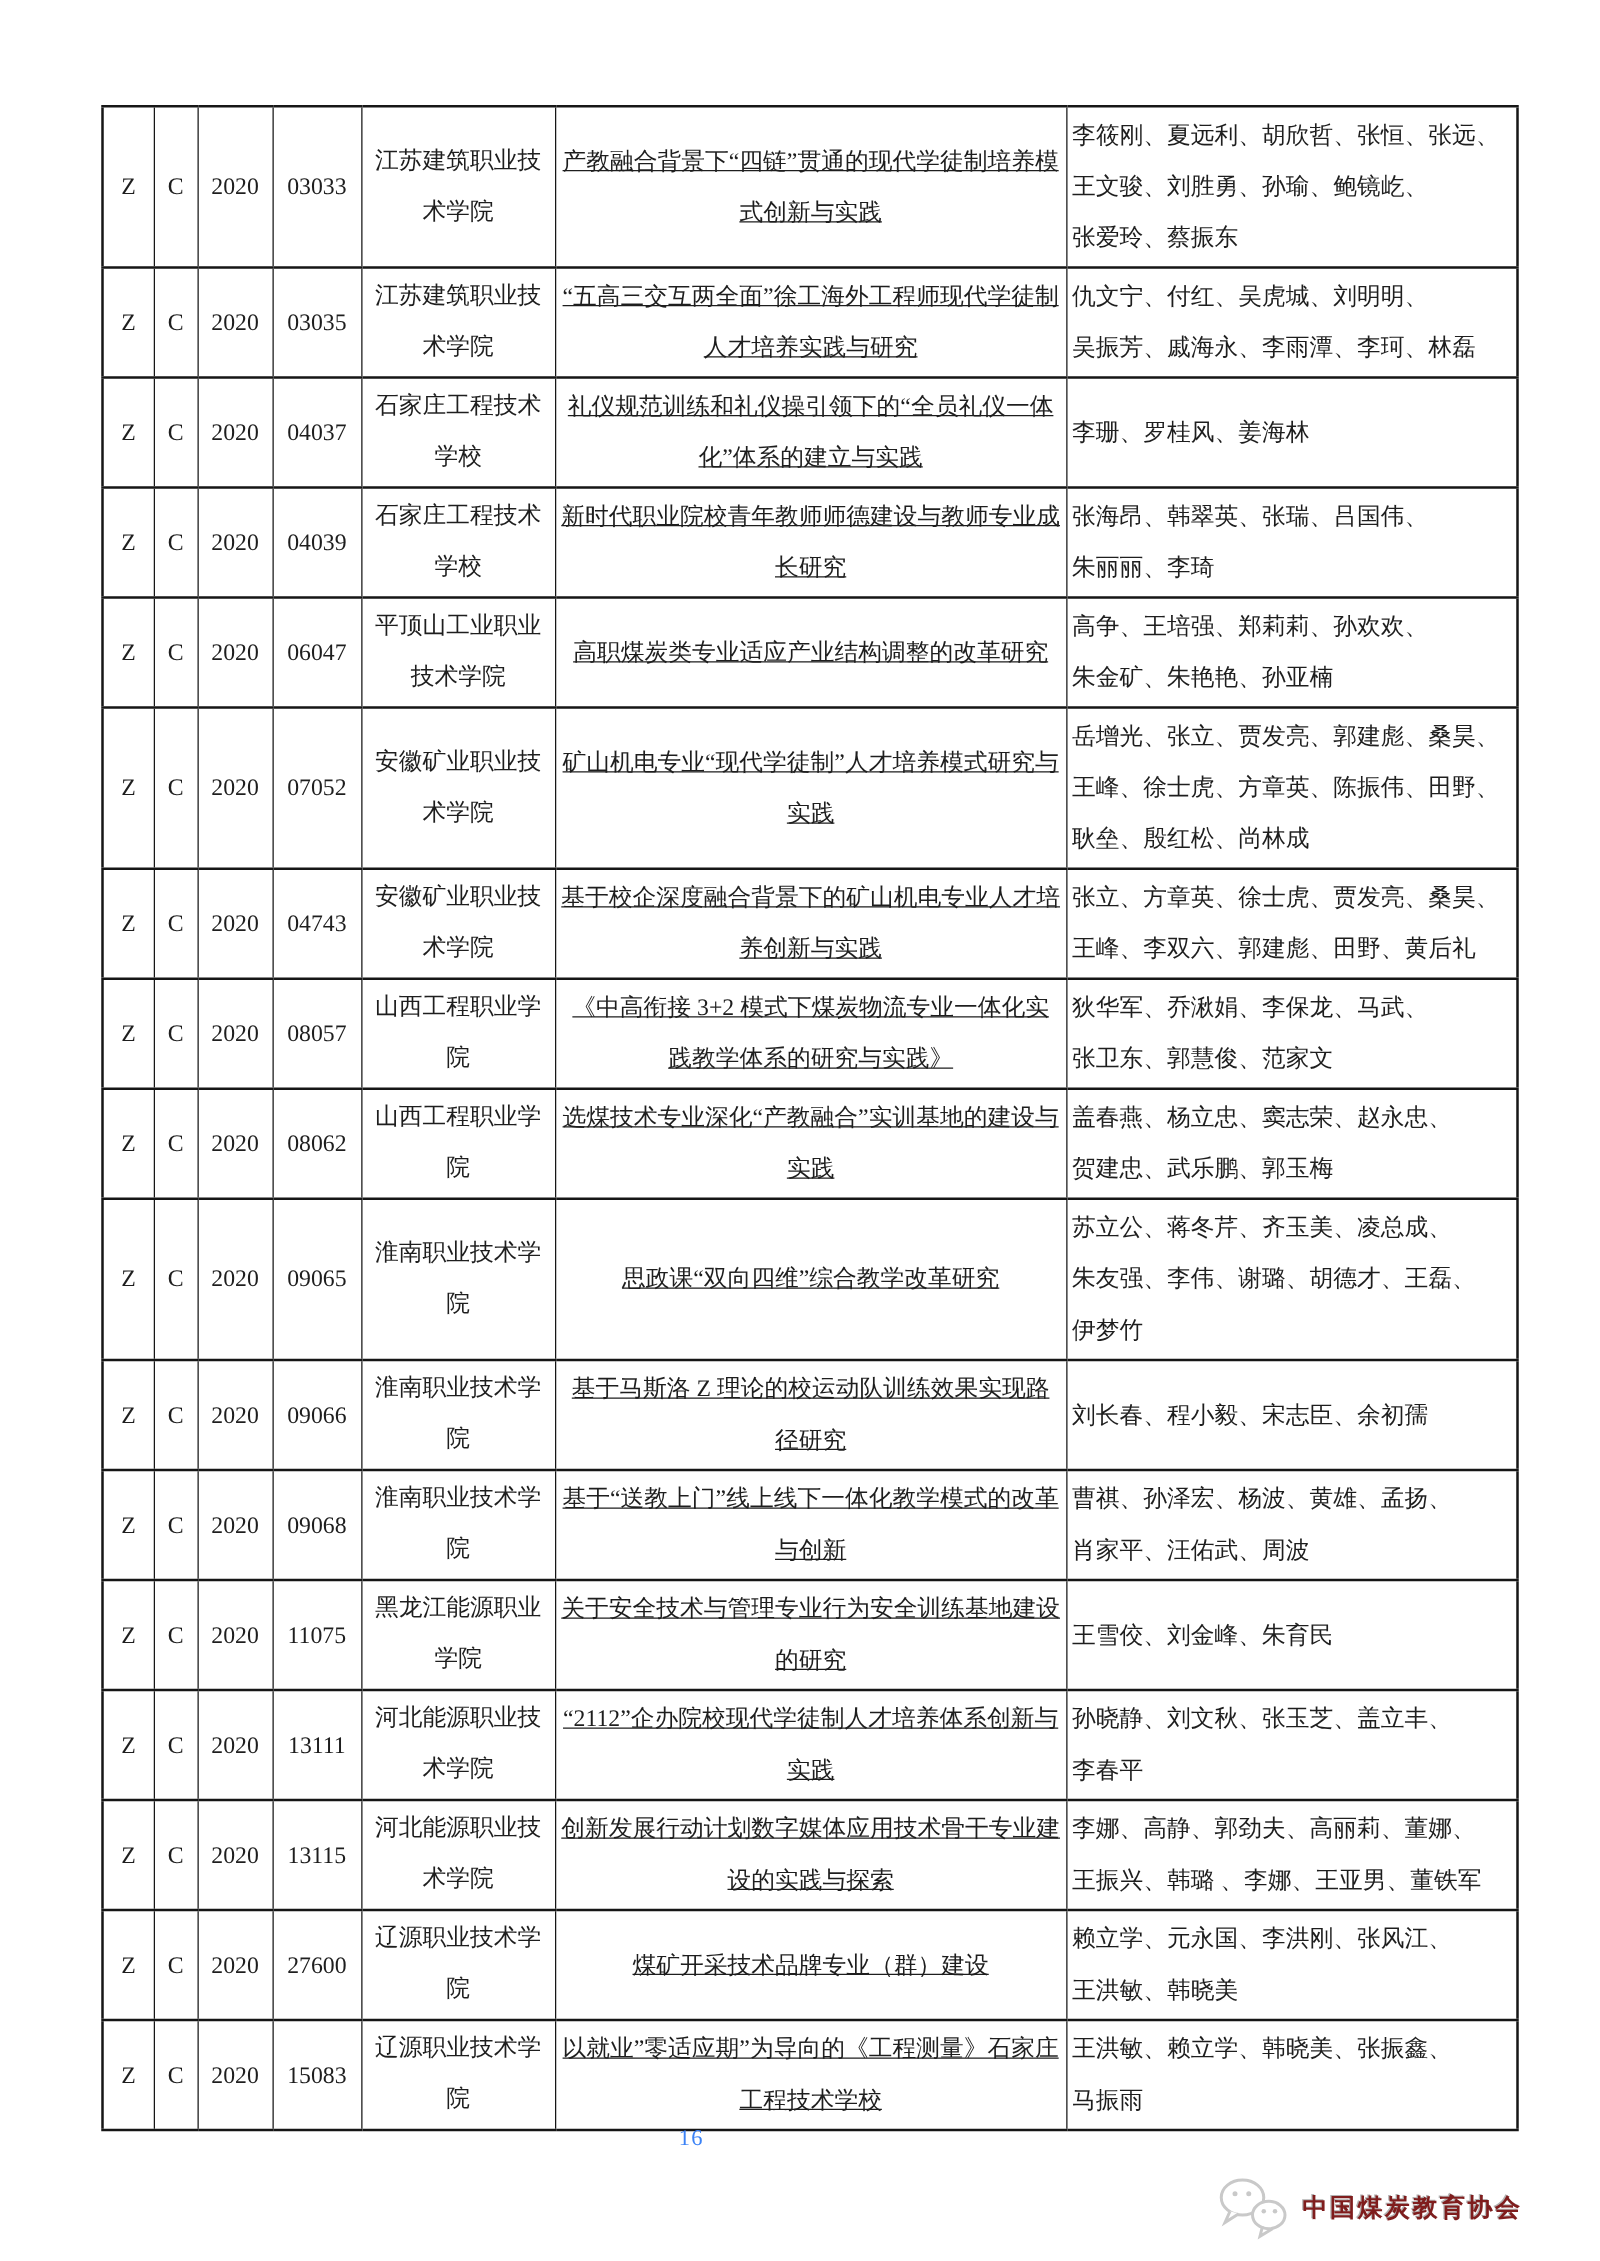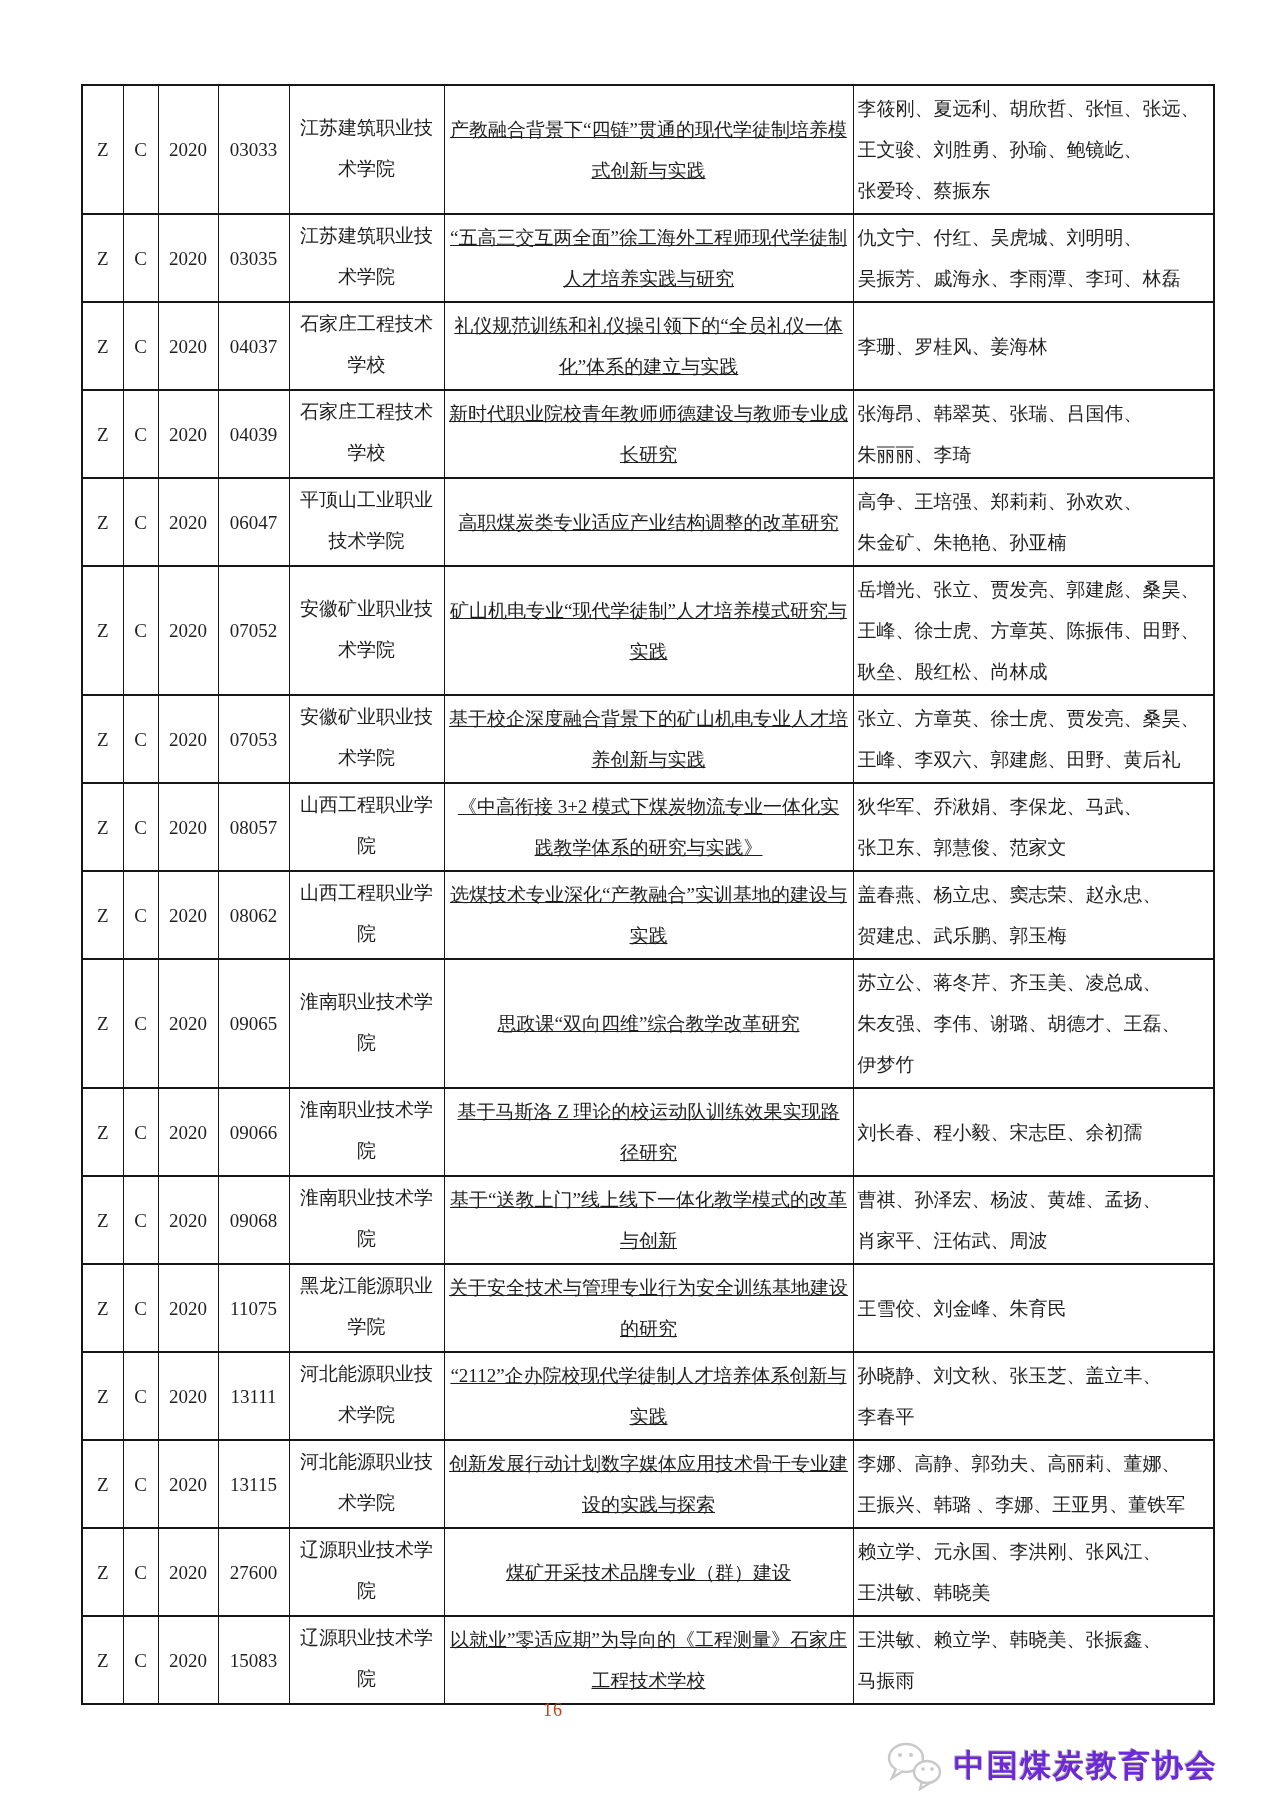--- a/index.html
+++ b/index.html
@@ -37,35 +37,35 @@
   td.td-part { text-align:left; padding:2px 6px 2px 11px;margin-left:45px; }
   .pname { display:inline-block; white-space:nowrap; }
   .page-number {
     position:absolute;
     top:1700px;
     left:0;
     width:1106px;
     text-align:center;
     font-size:18px;
     letter-spacing:1px;
-    color:#c2410c;
+    color:#3b82f6;
   }
   .watermark {
     position:absolute;
     top:1740px;
     right:62px;
     display:flex;
     align-items:center;
     gap:8px;
   }
   .watermark-text {
-    font-size:31px;
+    font-size:20px;
     font-weight:bold;
     letter-spacing:2px;
-    color:#6d28d9;
+    color:#7f1d1d;
     text-shadow:-1px -1px 0 #b3b3b3, 1px 1px 1px #ffffff;
     white-space:nowrap;
   }
   .wm-logo { display:block; }
 </style>
 </head>
 <body>
 
 <div class="page">
 
@@ -131,21 +131,21 @@
           <td class="td-year">2020</td>
           <td class="td-code">07052</td>
           <td class="td-inst">安徽矿业职业技术学院</td>
           <td class="td-title">矿山机电专业“现代学徒制”人才培养模式研究与实践</td>
           <td class="td-part"><span class="pname">岳增光、</span><span class="pname">张立、</span><span class="pname">贾发亮、</span><span class="pname">郭建彪、</span><span class="pname">桑昊、</span><span class="pname">王峰、</span><span class="pname">徐士虎、</span><span class="pname">方章英、</span><span class="pname">陈振伟、</span><span class="pname">田野、</span><span class="pname">耿垒、</span><span class="pname">殷红松、</span><span class="pname">尚林成</span></td>
         </tr>
         <tr>
           <td class="td-z">Z</td>
           <td class="td-c">C</td>
           <td class="td-year">2020</td>
-          <td class="td-code">07053</td>
+          <td class="td-code">04743</td>
           <td class="td-inst">安徽矿业职业技术学院</td>
           <td class="td-title">基于校企深度融合背景下的矿山机电专业人才培养创新与实践</td>
           <td class="td-part"><span class="pname">张立、</span><span class="pname">方章英、</span><span class="pname">徐士虎、</span><span class="pname">贾发亮、</span><span class="pname">桑昊、</span><span class="pname">王峰、</span><span class="pname">李双六、</span><span class="pname">郭建彪、</span><span class="pname">田野、</span><span class="pname">黄后礼</span></td>
         </tr>
         <tr>
           <td class="td-z">Z</td>
           <td class="td-c">C</td>
           <td class="td-year">2020</td>
           <td class="td-code">08057</td>
           <td class="td-inst">山西工程职业学院</td>

